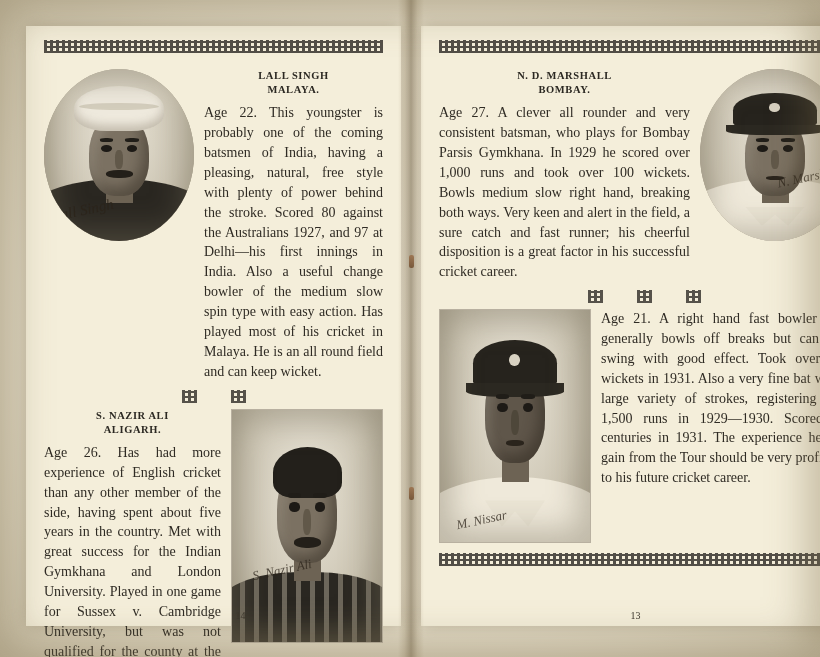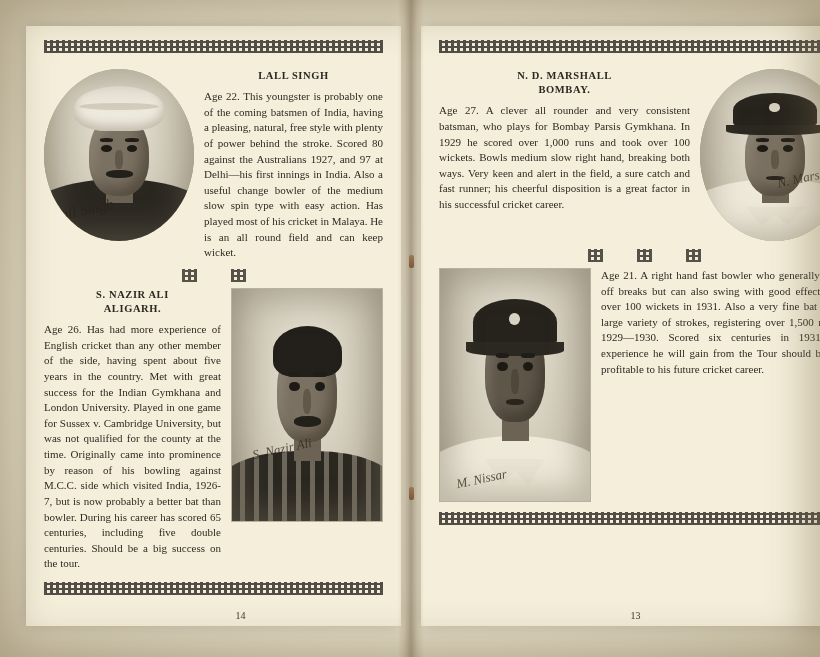--- a/index.html
+++ b/index.html
@@ -73,21 +73,21 @@
   }
 
   .entry{display:flex;gap:10px;}
   .col-text{flex:1;}
   .heading{
     text-align:center;font-size:10.5px;letter-spacing:.6px;
     color:#2b2822;font-weight:bold;line-height:1.35;margin-bottom:6px;
     text-transform:uppercase;
   }
   .body{
-    font-size:11px;line-height:1.42;color:#2f2b24;text-align:justify;
+    font-size:14px;line-height:1.42;color:#2f2b24;text-align:justify;
     text-align-last:justify;hyphens:auto;
   }
   .body.last{text-align-last:left;}
 
   
   .oval{
     width:150px;height:172px;border-radius:50%/50%;
     overflow:hidden;position:relative;flex:none;
     background:radial-gradient(ellipse at 50% 42%, #cfc7b4 0%, #b4ac98 60%, #9e9682 100%);
     box-shadow:inset 0 0 16px rgba(60,52,38,.35);
@@ -152,20 +152,21 @@
               <div class="eye r"></div>
             <div class="nose"></div>
             <div class="mo"></div>
             <div class="vig"></div>
             <div class="sign" style="left:8px;bottom:22px;">Lall Singh</div>
           </div>
         </div>
         <div class="col-text">
           <div class="heading">
             <div>LALL SINGH</div>
+            <div>MALAYA.</div>
           </div>
           <div class="body last">Age 22. This youngster is probably one of the coming batsmen of India, having a pleasing, natural, free style with plenty of power behind the stroke. Scored 80 against the Australians 1927, and 97 at Delhi—his first innings in India. Also a useful change bowler of the medium slow spin type with easy action. Has played most of his cricket in Malaya. He is an all round field and can keep wicket.</div>
         </div>
       </div>
 
       <div class="mini-band">
         <span></span>
         <span></span>
       </div>
 

